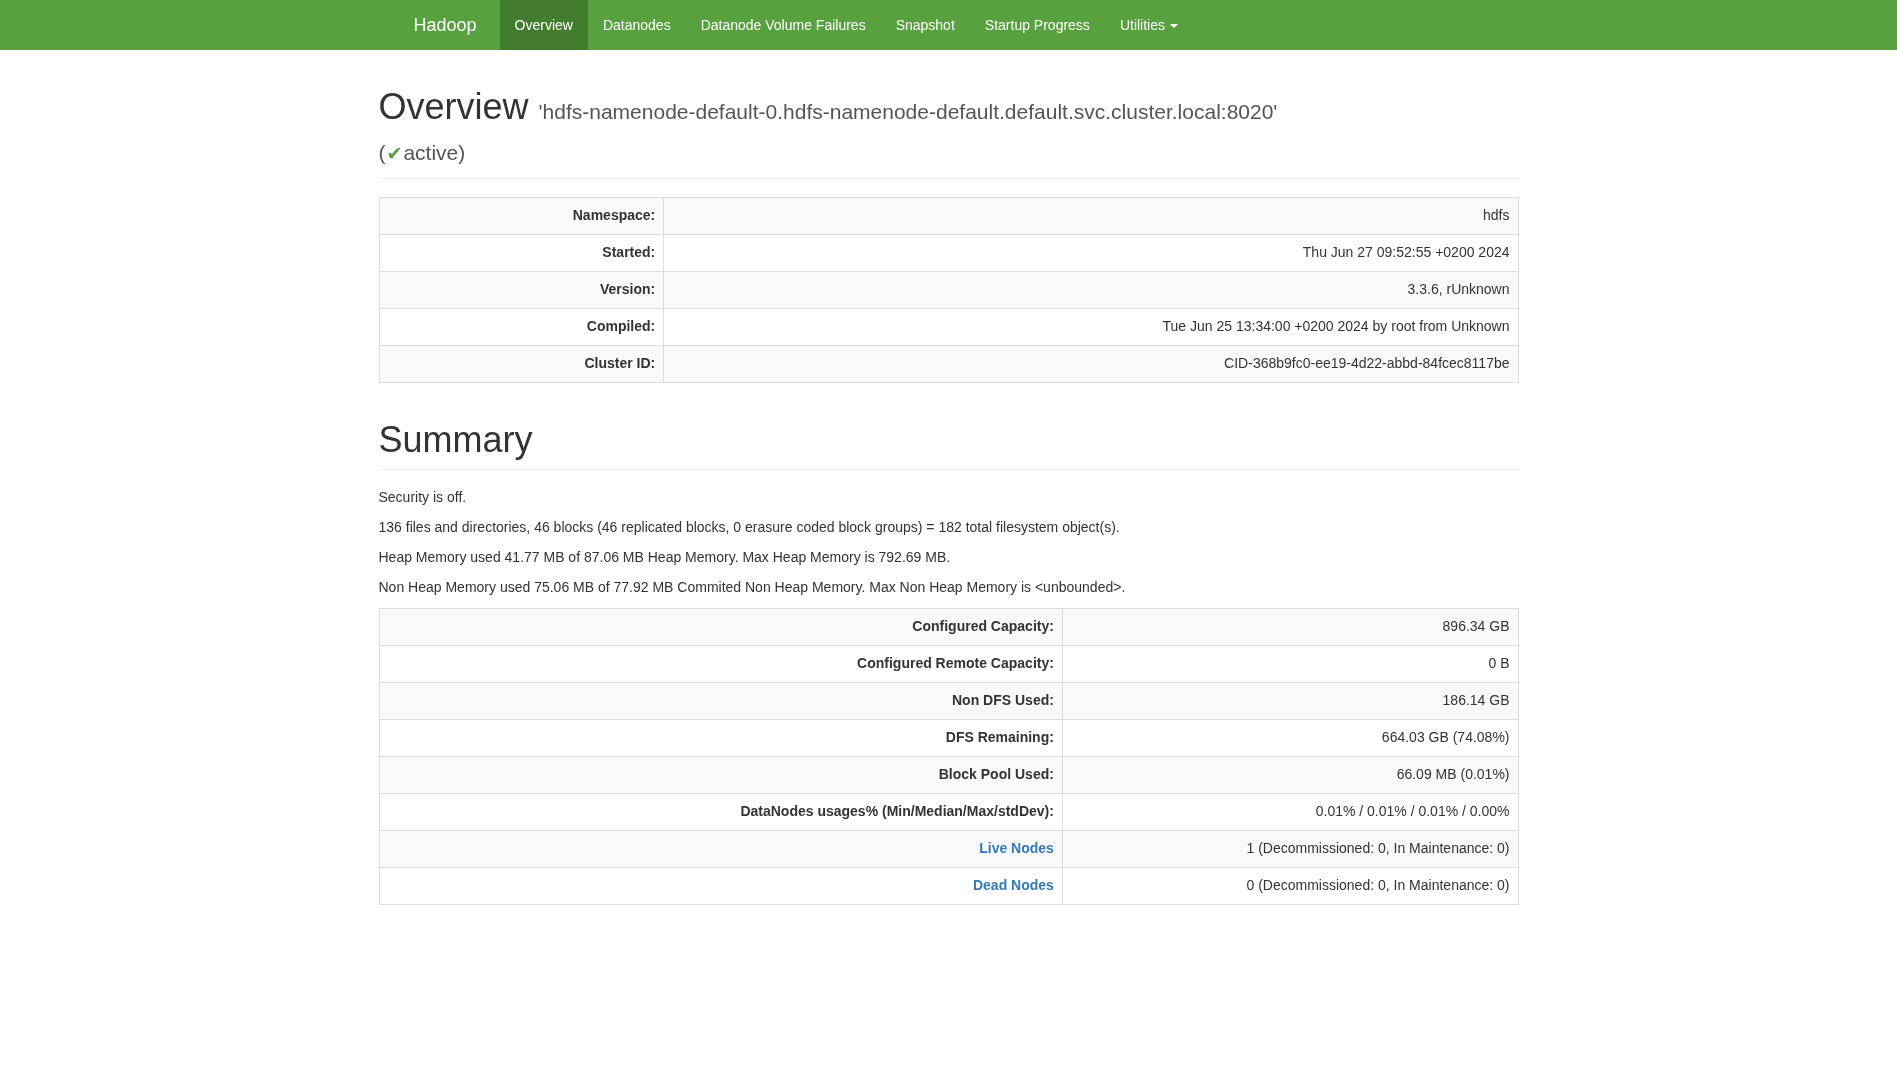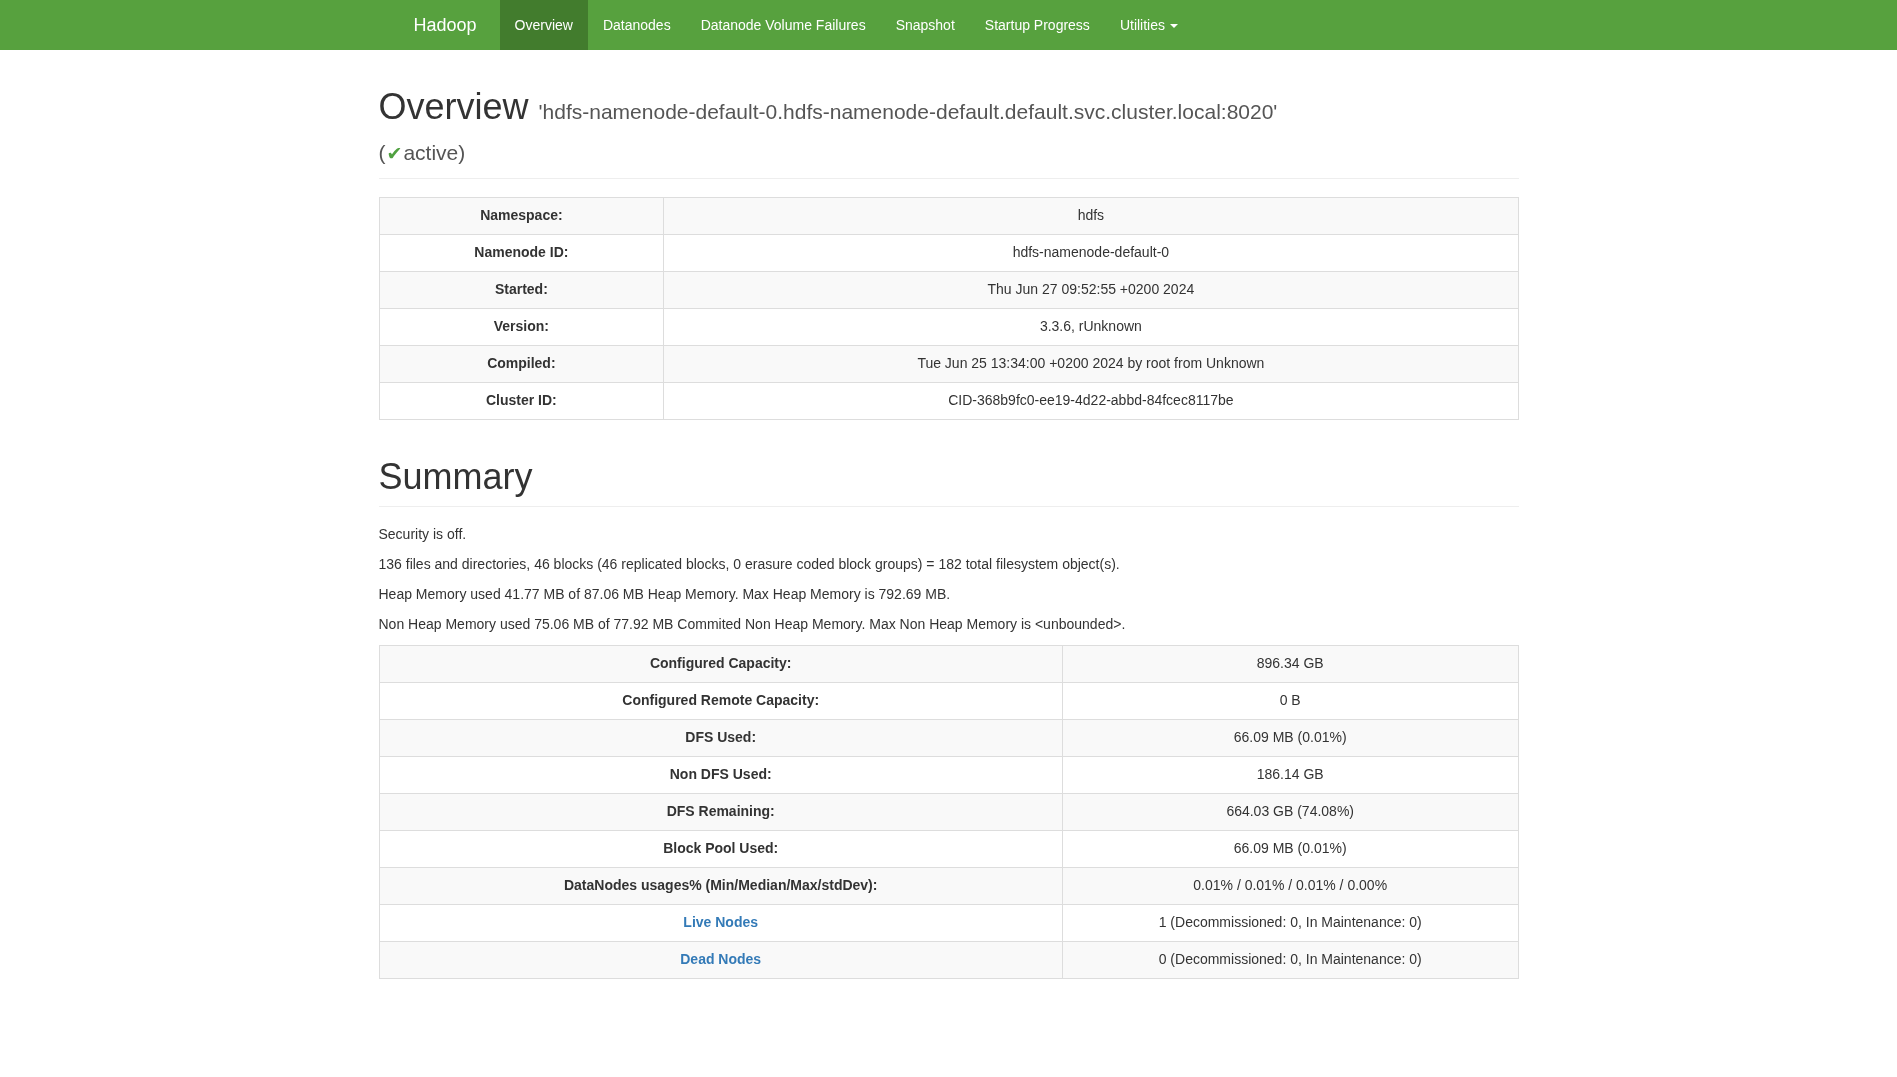--- a/index.html
+++ b/index.html
@@ -29,21 +29,21 @@
   .caret{display:inline-block;width:0;height:0;border-top:4px solid #fff;border-left:4px solid transparent;border-right:4px solid transparent;margin-left:5px;vertical-align:middle;}
 
   
   .page-header{margin:36px 0 18px;padding-bottom:9px;border-bottom:1px solid #eee;}
   h1{font-size:36px;font-weight:400;line-height:1.15;color:#333;}
   h1 small{font-size:21px;font-weight:400;color:#555;}
   .check{color:var(--status-ok);font-size:19px;padding:0 1px;}
 
   
   table.table{width:100%;border-collapse:collapse;margin-bottom:18px;border:1px solid #ddd;background:#fff;}
-  table.table th,table.table td{padding:8px;line-height:1.42857;border:1px solid #ddd;text-align:center;vertical-align:top;font-size:14px;}
+  table.table th,table.table td{padding:8px;line-height:1.42857;border:1px solid #ddd;text-align:right;vertical-align:top;font-size:14px;}
   table.table th{font-weight:bold;}
   table.table tbody tr:nth-child(odd){background:#f9f9f9;}
   .info-table th{width:25%;}
   .capacity-table th{width:60%;}
   a.table-link{color:var(--link);text-decoration:none;font-weight:bold;cursor:pointer;}
 
   
   p.summary-line{margin:0 0 10px;}
 </style>
 </head>
@@ -86,24 +86,20 @@
     </h1>
   </div>
 
   <table class="table info-table">
     <tbody>
       <tr>
         <th>Namespace:</th>
         <td>hdfs</td>
       </tr>
       <tr>
-        <th>Namenode ID:</th>
-        <td>hdfs-namenode-default-0</td>
-      </tr>
-      <tr>
         <th>Started:</th>
         <td>Thu Jun 27 09:52:55 +0200 2024</td>
       </tr>
       <tr>
         <th>Version:</th>
         <td>3.3.6, rUnknown</td>
       </tr>
       <tr>
         <th>Compiled:</th>
         <td>Tue Jun 25 13:34:00 +0200 2024 by root from Unknown</td>
@@ -130,24 +126,20 @@
     <tbody>
       <tr>
         <th>Configured Capacity:</th>
         <td>896.34 GB</td>
       </tr>
       <tr>
         <th>Configured Remote Capacity:</th>
         <td>0 B</td>
       </tr>
       <tr>
-        <th>DFS Used:</th>
-        <td>66.09 MB (0.01%)</td>
-      </tr>
-      <tr>
         <th>Non DFS Used:</th>
         <td>186.14 GB</td>
       </tr>
       <tr>
         <th>DFS Remaining:</th>
         <td>664.03 GB (74.08%)</td>
       </tr>
       <tr>
         <th>Block Pool Used:</th>
         <td>66.09 MB (0.01%)</td>

